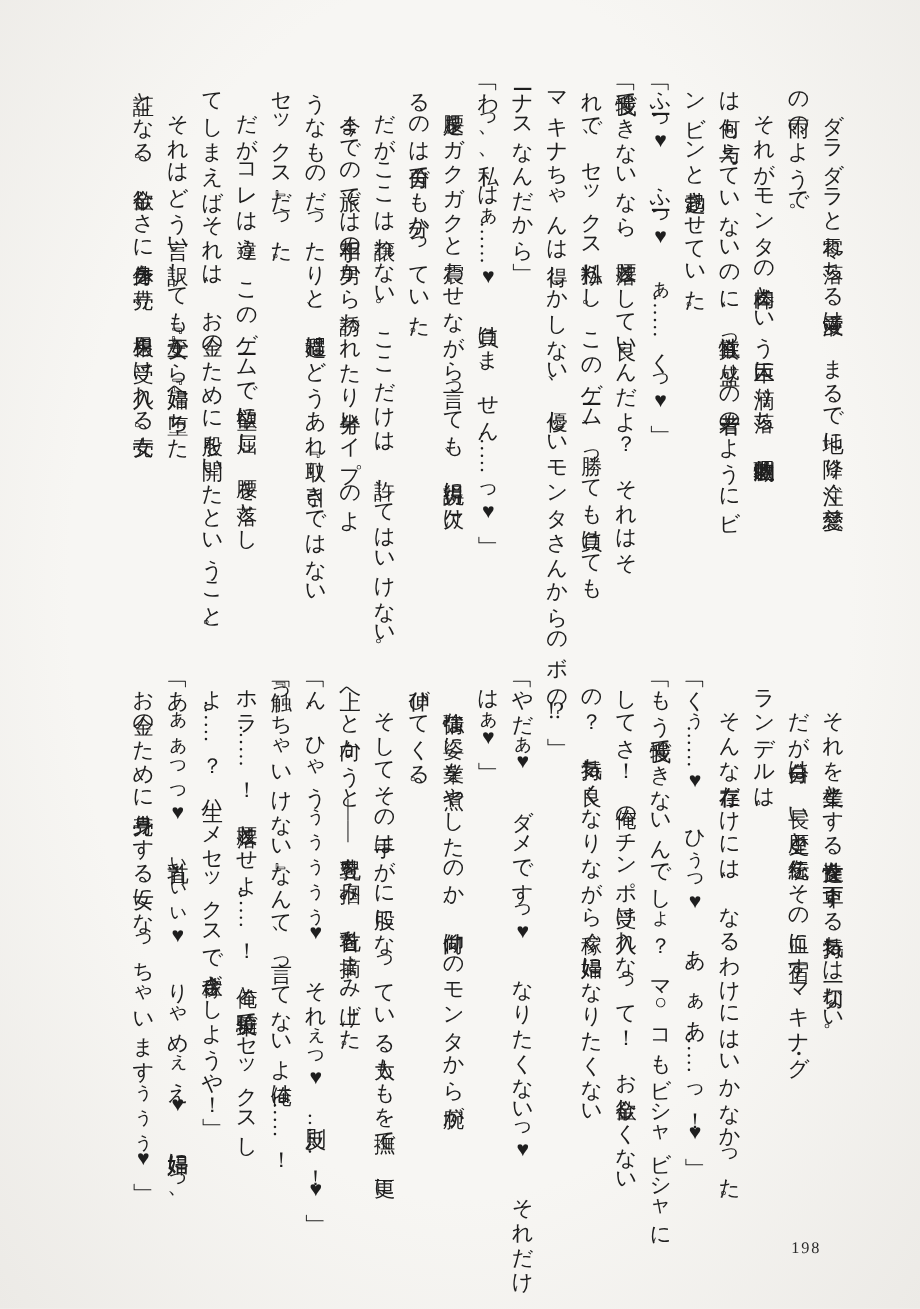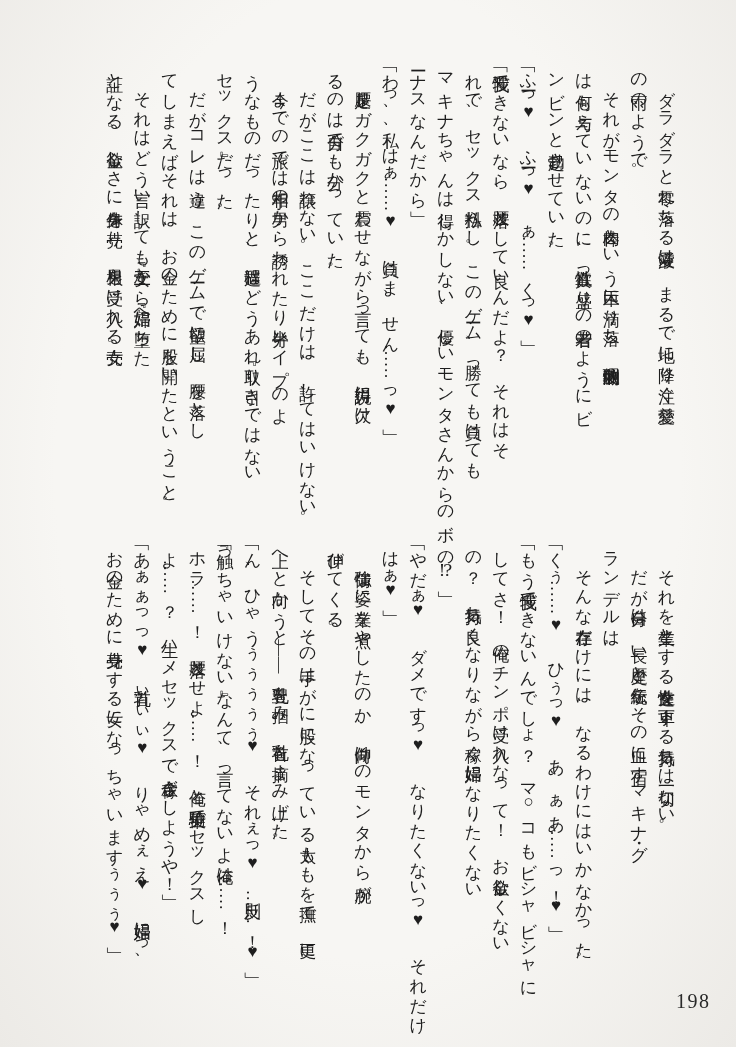--- a/index.html
+++ b/index.html
@@ -30,22 +30,22 @@
     padding: 0;
     font-size: 17px;
     line-height: 27.6px;
     letter-spacing: 0.3px;
     white-space: pre;
     font-weight: 500;
   }
   .page-number {
     position: absolute;
     top: 990px;
-    left: 676px;
-    font-size: 20px;
+    left: 633px;
+    font-size: 13px;
     letter-spacing: 1.5px;
     color: #2a2a2a;
   }
 </style>
 </head>
 <body>
 
 <div class="page">
 
   <div class="text-block top">

